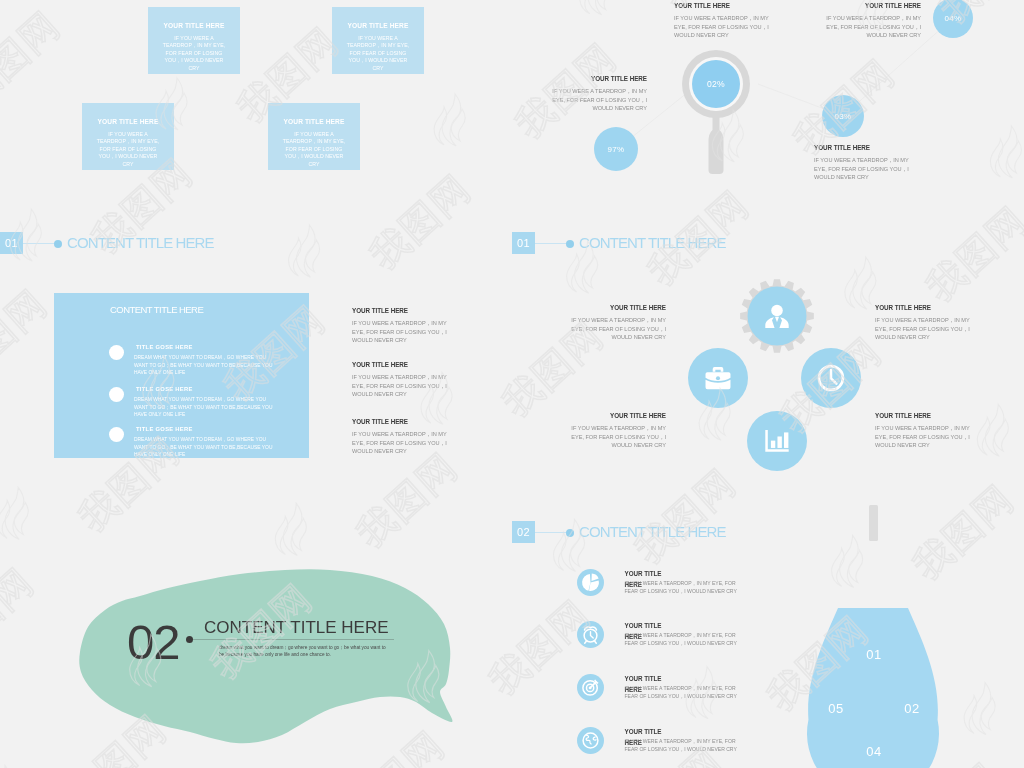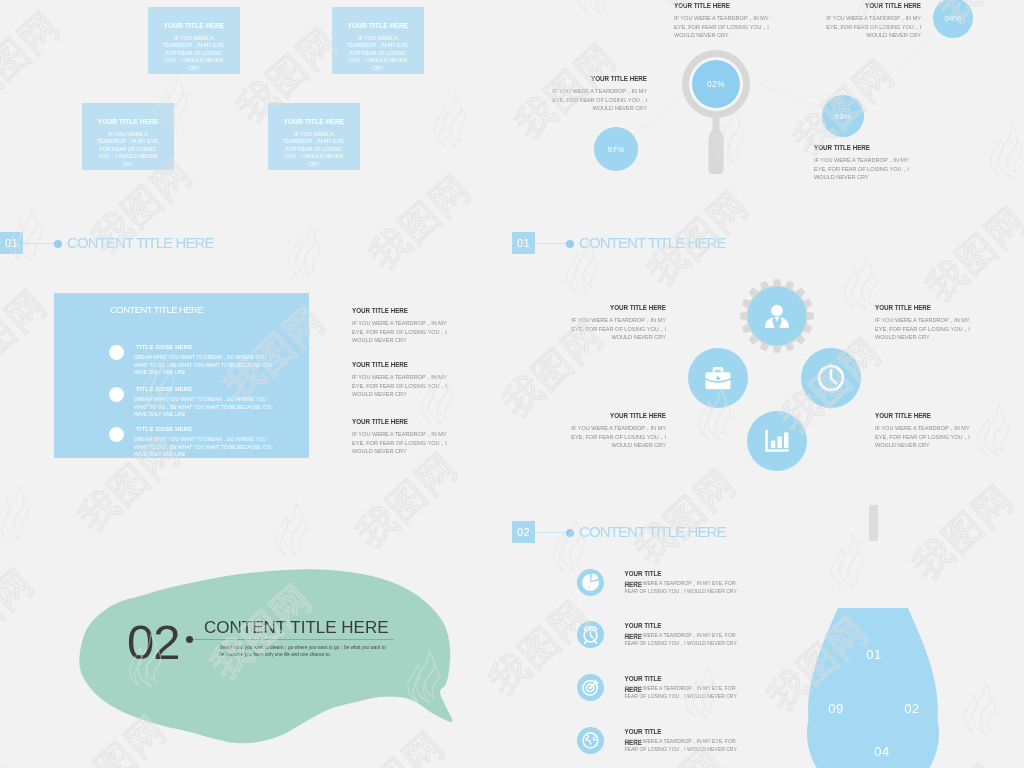--- a/index.html
+++ b/index.html
@@ -363,23 +363,23 @@
   </path>
     </svg>
 
   <div class="bulblab" style="left:344px;top:147px;">
     <span>01</span>
   </div>
   <div class="bulblab" style="left:382px;top:201px;">
     <span>02</span>
   </div>
   <div class="bulblab" style="left:306px;top:201px;">
-    <span>09</span>
-  </div>
-  <div class="bulblab" style="left:352px;top:244px;text-align:center;">
+    <span>05</span>
+  </div>
+  <div class="bulblab" style="left:344px;top:244px;text-align:center;">
     <span>04</span>
   </div>
 
   <div class="li" style="left:64.5px;top:69px;width:250px;">
     <div class="ic">
       <svg width="27" height="27" viewBox="-13.5 -13.5 27 27">
           <g fill="#ffffff">
           <path d="M 1.00 -1.38 L 1.26 -8.97 A 7.60 7.60 0 0 1 8.14 -3.97 Z"></path>
           <path d="M 0.00 0.00 L 8.15 -2.03 A 8.40 8.40 0 0 1 -1.46 8.27 Z"></path>
           <path d="M 0.00 0.00 L -2.03 8.15 A 8.40 8.40 0 0 1 -0.59 -8.38 Z"></path>

